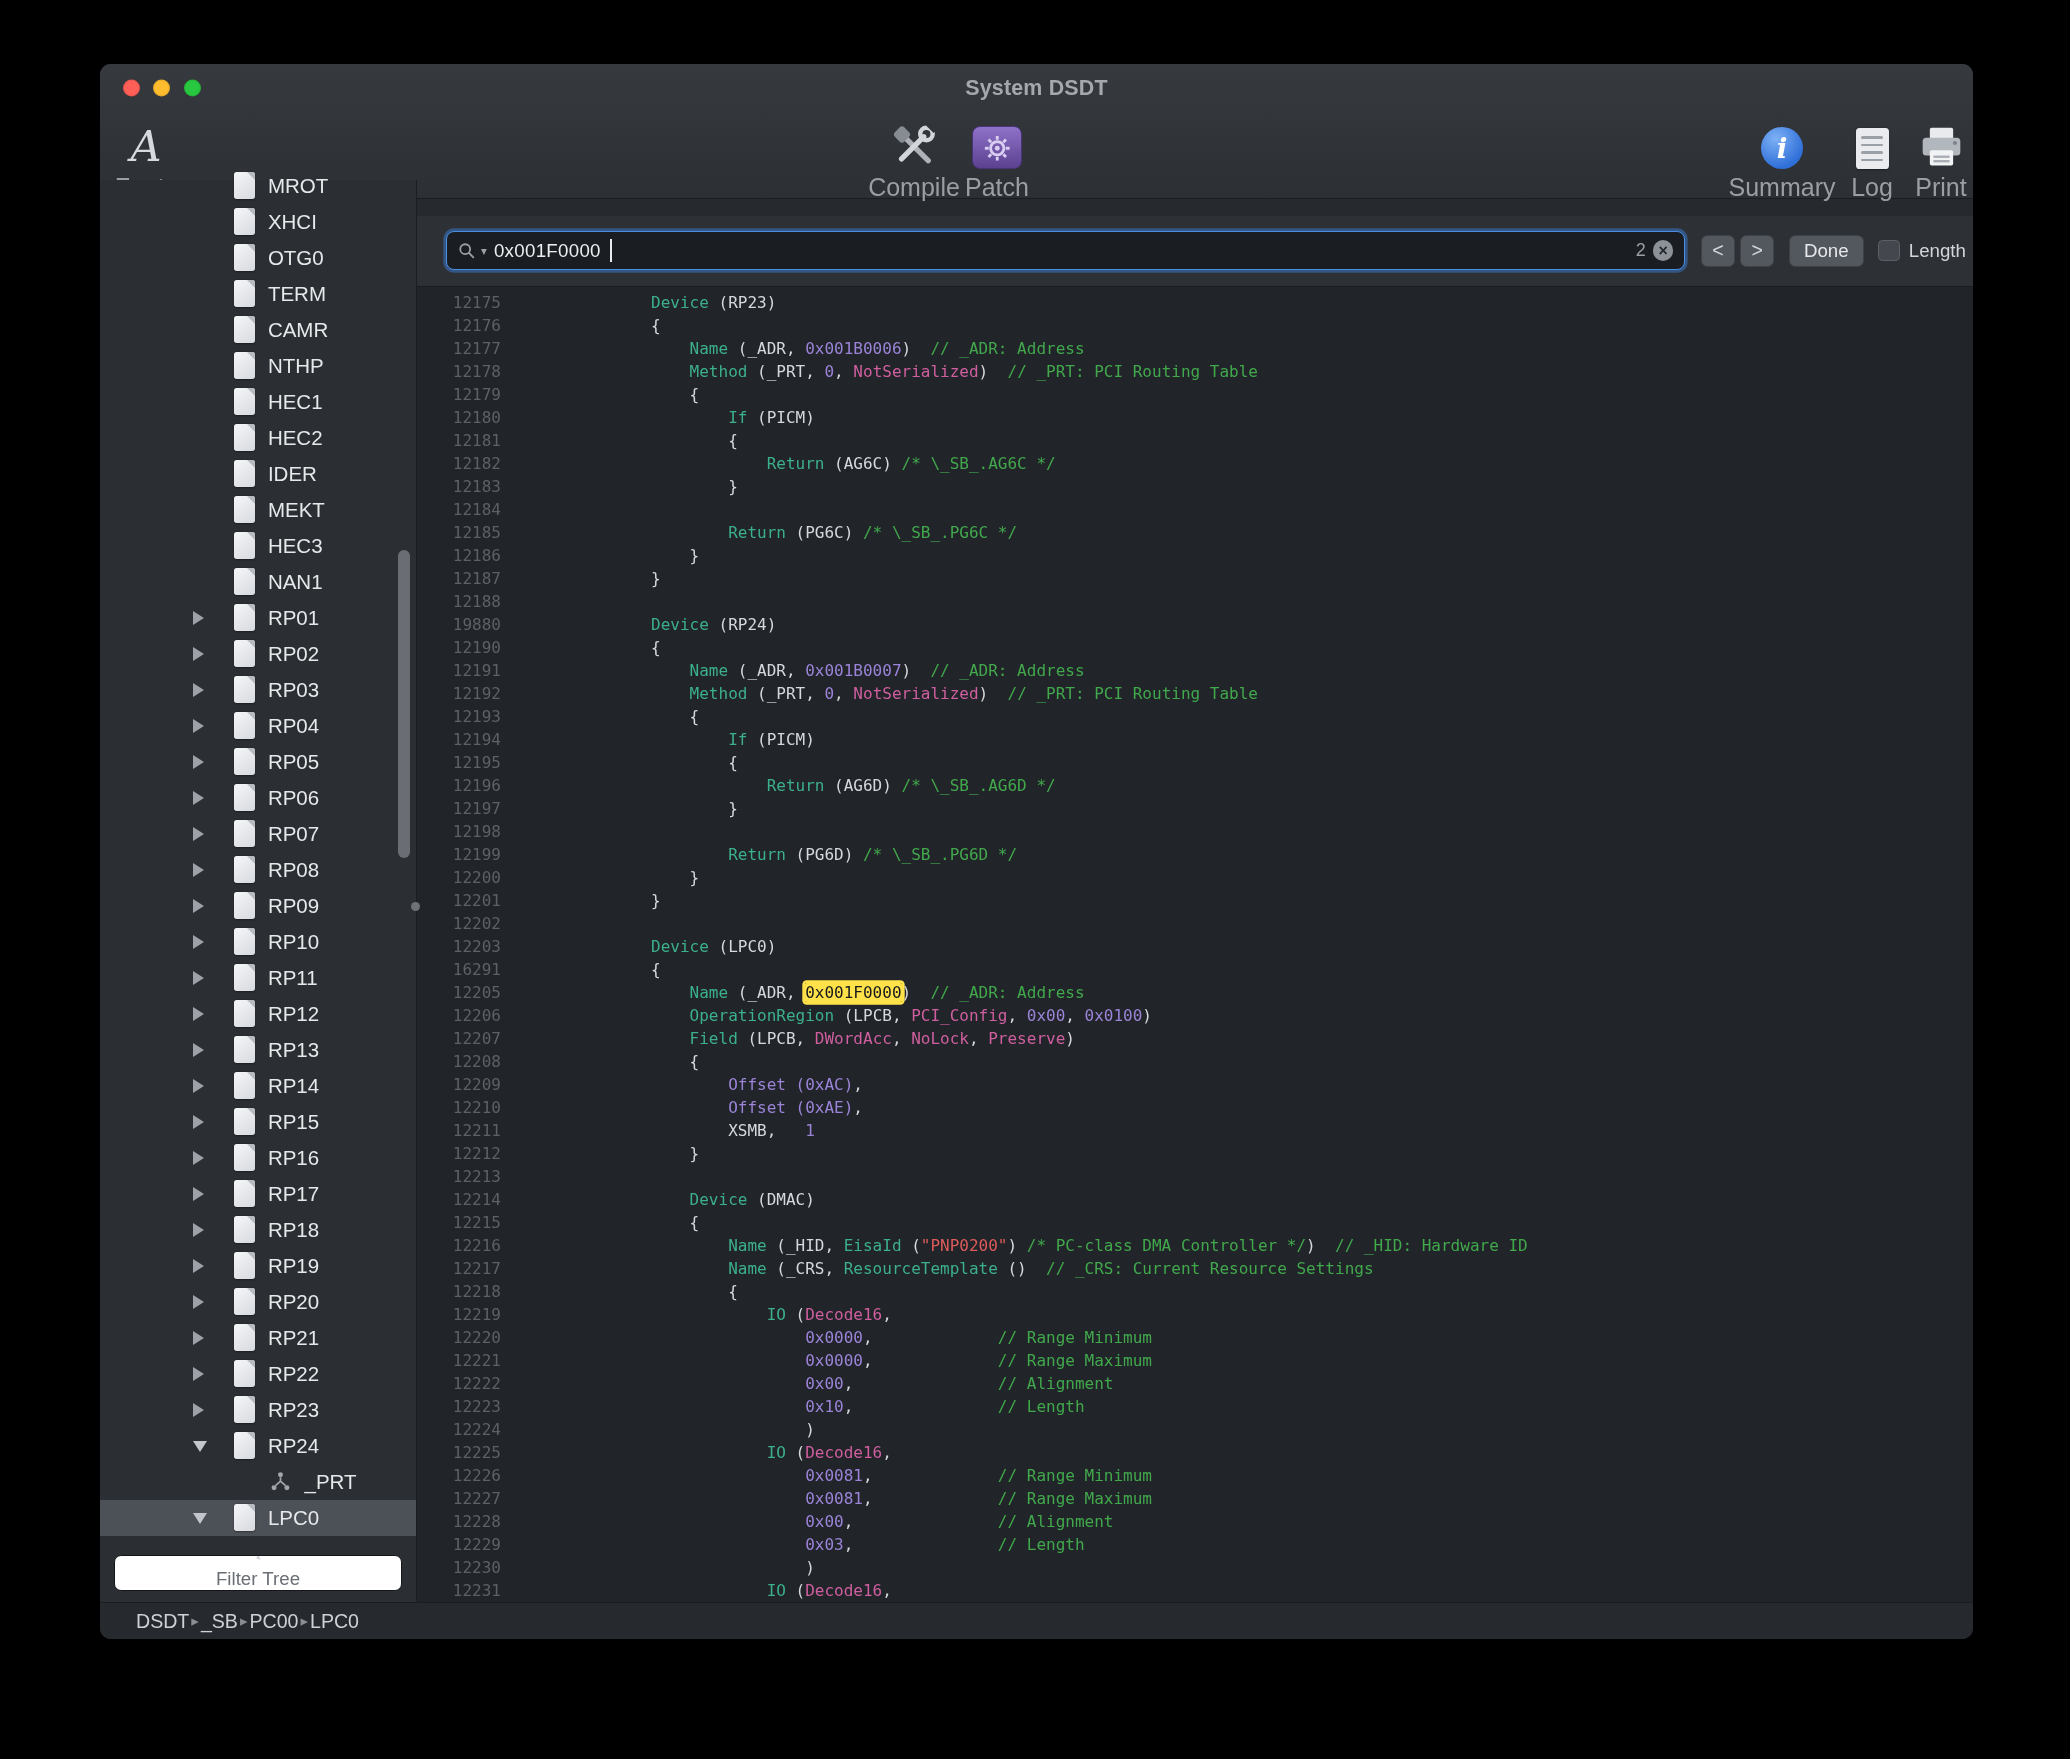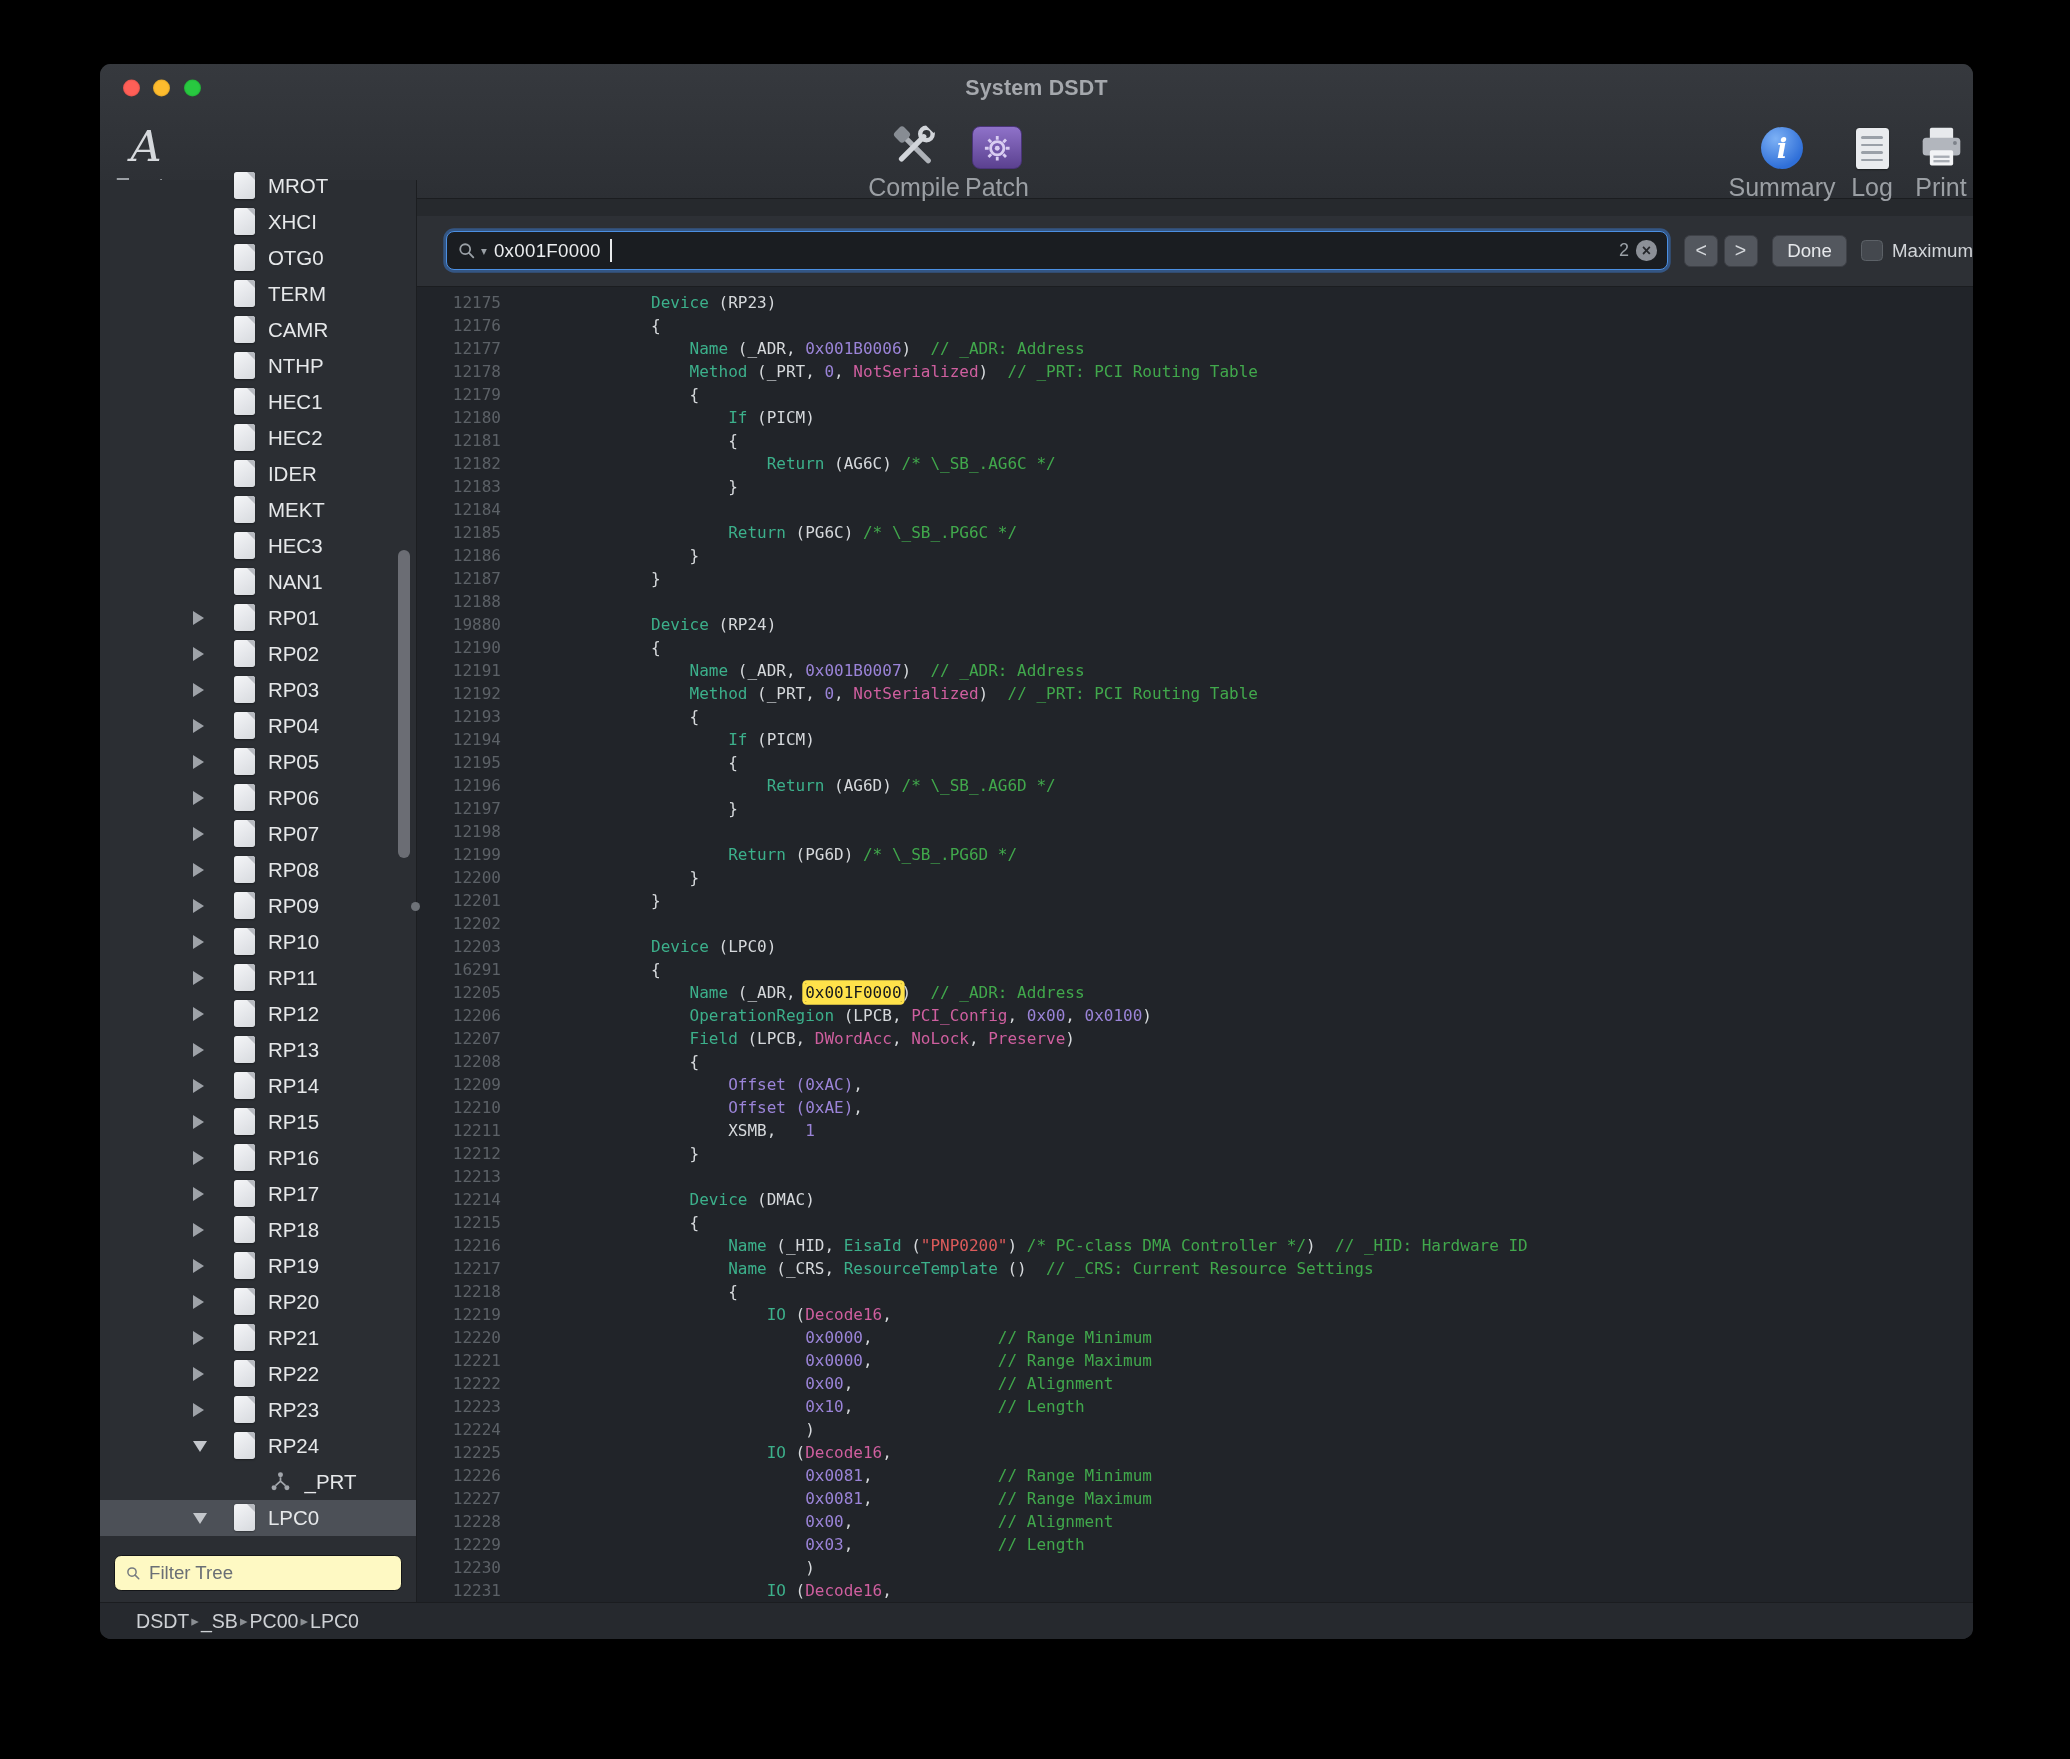--- a/index.html
+++ b/index.html
@@ -42,21 +42,21 @@
   .row.selected{background:#4c5057;}
   .rlabel{margin-left:12.5px;white-space:nowrap;}
   .tri{position:absolute;left:93px;width:0;height:0;}
   .tri.collapsed{border-left:11.6px solid #9ea2a8;border-top:7.1px solid transparent;border-bottom:7.1px solid transparent;}
   .tri.expanded{border-top:11.6px solid #c3c6cb;border-left:7.1px solid transparent;border-right:7.1px solid transparent;margin-top:1.8px;}
   .doc{width:21.4px;height:27px;border-radius:2.7px;background:linear-gradient(145deg,#f5f6f8 0%,#e3e5e9 60%,#d7dade 100%);position:relative;flex:none;box-shadow:0 0.9px 1.8px rgba(0,0,0,.35);}
   .doc::after{content:"";position:absolute;top:0;right:0;border-top:8px solid #b7bac0;border-left:8px solid transparent;border-radius:0 2.7px 0 0;}
   .micon{width:23px;height:23px;flex:none;display:flex;align-items:center;justify-content:center;}
   .scrollthumb{position:absolute;right:6.2px;top:370px;width:11.6px;height:308px;background:#83878d;opacity:.72;border-radius:6.2px;}
   .filter-wrap{flex:none;padding:7.1px 14.3px 10.7px;}
-  .filter-field{height:34px;background:#fef9c3;border:0.9px solid #131518;border-radius:7.1px;display:flex;align-items:center;padding:0 10.7px;gap:8px;}
+  .filter-field{height:34px;background:#ffffff;border:0.9px solid #131518;border-radius:7.1px;display:flex;align-items:center;padding:0 10.7px;gap:8px;flex-direction:column;}
   .filter-field .ph{color:#6a6f75;font-size:18.7px;}
   .split-dot{position:absolute;left:311px;top:703px;width:9px;height:9px;border-radius:50%;background:#6e7278;}
   
   .editor-pane{flex:1;display:flex;flex-direction:column;background:#212429;min-width:0;}
   .findbar{height:70px;flex:none;background:#2d3035;border-bottom:0.9px solid #1b1d20;display:flex;align-items:center;padding-left:29px;}
   .searchfield{width:1239px;height:39px;box-sizing:border-box;background:#1a1d21;border:1.8px solid var(--accent,#4b8fe2);border-radius:8px;box-shadow:0 0 0 2.7px rgba(62,132,228,.45);display:flex;align-items:center;padding:0 10.7px;gap:7.1px;}
   .sf-chev{color:#9aa0a6;font-size:11.6px;margin-left:-1.8px;}
   .sf-text{color:#eceef0;font-size:18.7px;letter-spacing:0.3px;}
   .caret{width:1.8px;height:23px;background:#e8eaec;display:inline-block;margin-left:1.8px;}
   .sf-count{margin-left:auto;color:#9aa0a6;font-size:18px;}
@@ -382,21 +382,21 @@
           <span class="sf-text">0x001F0000</span>
           <span class="caret"></span>
           <span class="sf-count">2</span>
           <span class="sf-clear">×</span>
         </div>
         <div class="navbtn prev">&lt;</div>
         <div class="navbtn next">&gt;</div>
         <div class="donebtn">Done</div>
         <div class="replacewrap">
           <span class="checkbox"></span>
-          <span>Maximum</span>
+          <span>Length</span>
         </div>
       </div>
       <div class="code" id="code">
           <div class="cl"><span class="ln">12175</span><span class="ct"><span class="tok-p">        </span><span class="tok-k">Device</span><span class="tok-p"> (RP23)</span></span></div>
           <div class="cl"><span class="ln">12176</span><span class="ct"><span class="tok-p">        {</span></span></div>
           <div class="cl"><span class="ln">12177</span><span class="ct"><span class="tok-p">            </span><span class="tok-k">Name</span><span class="tok-p"> (_ADR, </span><span class="tok-n">0x001B0006</span><span class="tok-p">)  </span><span class="tok-c">// _ADR: Address</span></span></div>
           <div class="cl"><span class="ln">12178</span><span class="ct"><span class="tok-p">            </span><span class="tok-k">Method</span><span class="tok-p"> (_PRT, </span><span class="tok-n">0</span><span class="tok-p">, </span><span class="tok-a">NotSerialized</span><span class="tok-p">)  </span><span class="tok-c">// _PRT: PCI Routing Table</span></span></div>
           <div class="cl"><span class="ln">12179</span><span class="ct"><span class="tok-p">            {</span></span></div>
           <div class="cl"><span class="ln">12180</span><span class="ct"><span class="tok-p">                </span><span class="tok-k">If</span><span class="tok-p"> (PICM)</span></span></div>
           <div class="cl"><span class="ln">12181</span><span class="ct"><span class="tok-p">                {</span></span></div>

